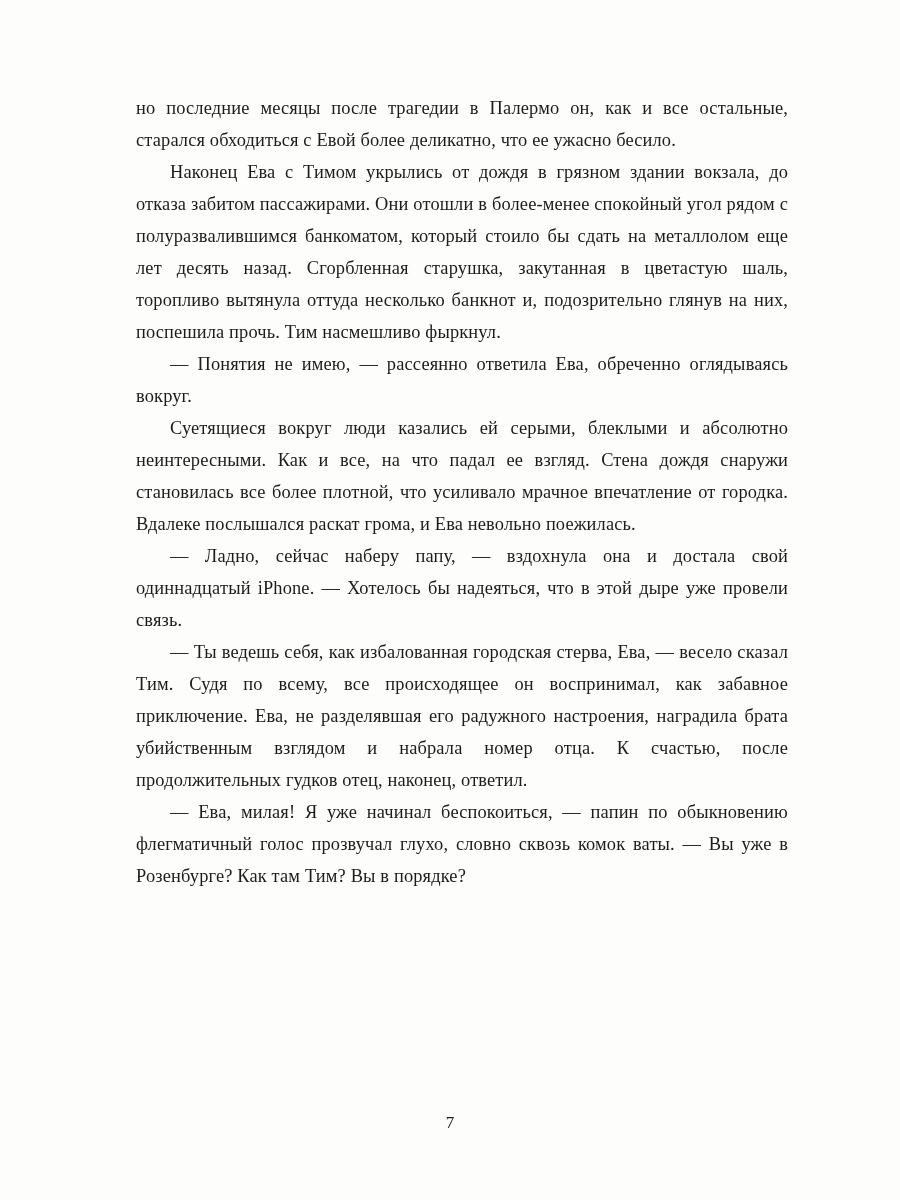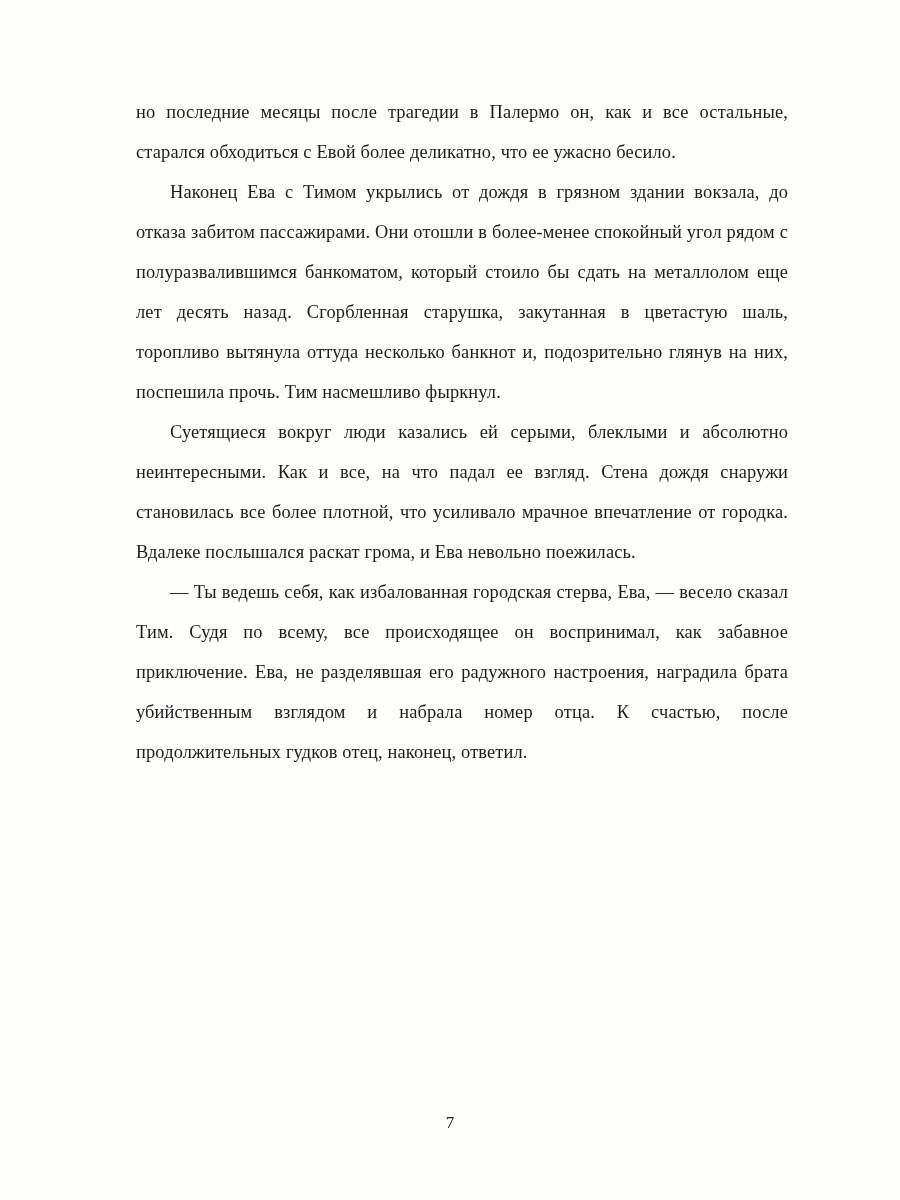--- a/index.html
+++ b/index.html
@@ -17,21 +17,21 @@
   .page {
     position: relative;
     width: 900px;
     height: 1200px;
     box-sizing: border-box;
     padding: 92px 112px 0 136px;
     background: #fdfdfc;
   }
   .body-text {
     font-size: 18.4px;
-    line-height: 40px;
+    line-height: 32px;
     text-align: justify;
     text-justify: inter-word;
     letter-spacing: 0.15px;
     color: #1c1c1c;
   }
   .body-text p {
     margin: 0;
     text-indent: 34px;
   }
   .body-text p.no-indent {
@@ -48,17 +48,20 @@
     font-family: "Liberation Serif", serif;
   }
 </style>
 </head>
 <body>
 
 <div class="page">
   <div class="body-text">
     <p class="no-indent">но последние месяцы после трагедии в Палермо он, как и все остальные, старался обходиться с Евой более деликатно, что ее ужасно бесило.</p>
     <p>Наконец Ева с Тимом укрылись от дождя в грязном здании вокзала, до отказа забитом пассажирами. Они отошли в более-менее спокойный угол рядом с полуразвалившимся банкоматом, который стоило бы сдать на металлолом еще лет десять назад. Сгорбленная старушка, закутанная в цветастую шаль, торопливо вытянула оттуда несколько банкнот и, подозрительно глянув на них, поспешила прочь. Тим насмешливо фыркнул.</p>
+    <p>— Понятия не имею, — рассеянно ответила Ева, обреченно оглядываясь вокруг.</p>
     <p>Суетящиеся вокруг люди казались ей серыми, блеклыми и абсолютно неинтересными. Как и все, на что падал ее взгляд. Стена дождя снаружи становилась все более плотной, что усиливало мрачное впечатление от городка. Вдалеке послышался раскат грома, и Ева невольно поежилась.</p>
+    <p>— Ладно, сейчас наберу папу, — вздохнула она и достала свой одиннадцатый iPhone. — Хотелось бы надеяться, что в этой дыре уже провели связь.</p>
     <p>— Ты ведешь себя, как избалованная городская стерва, Ева, — весело сказал Тим. Судя по всему, все происходящее он воспринимал, как забавное приключение. Ева, не разделявшая его радужного настроения, наградила брата убийственным взглядом и набрала номер отца. К счастью, после продолжительных гудков отец, наконец, ответил.</p>
+    <p>— Ева, милая! Я уже начинал беспокоиться, — папин по обыкновению флегматичный голос прозвучал глухо, словно сквозь комок ваты. — Вы уже в Розенбурге? Как там Тим? Вы в порядке?</p>
   </div>
   <div class="page-number">7</div>
 </div>
 
 </body></html>

